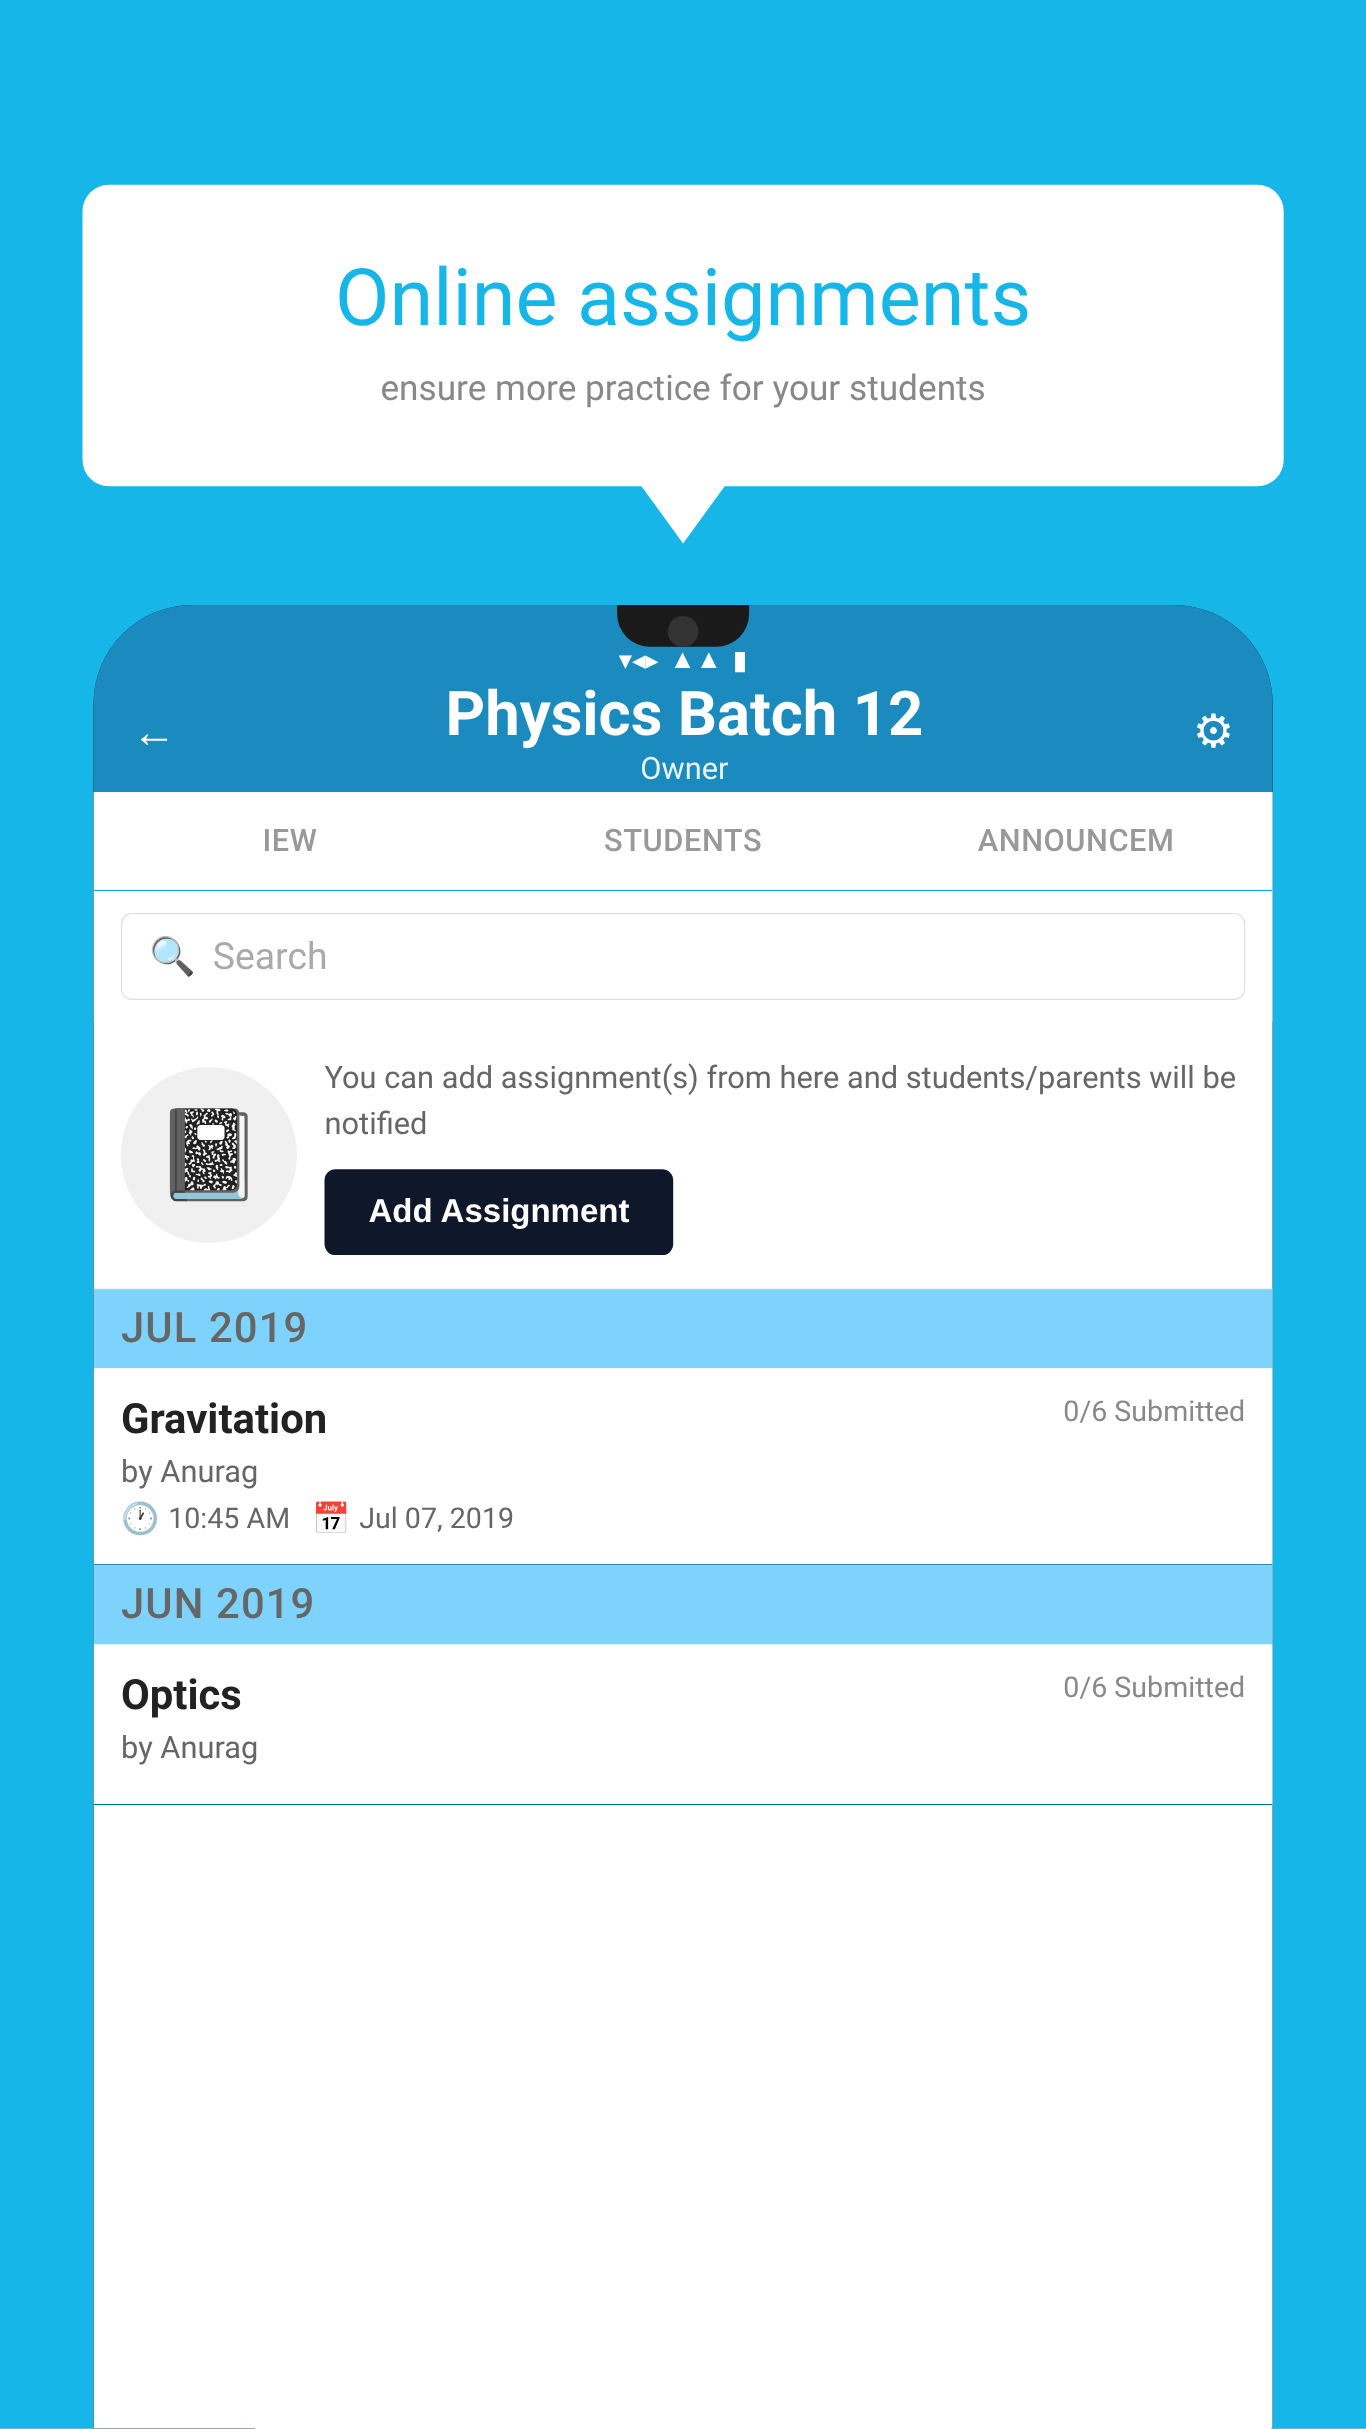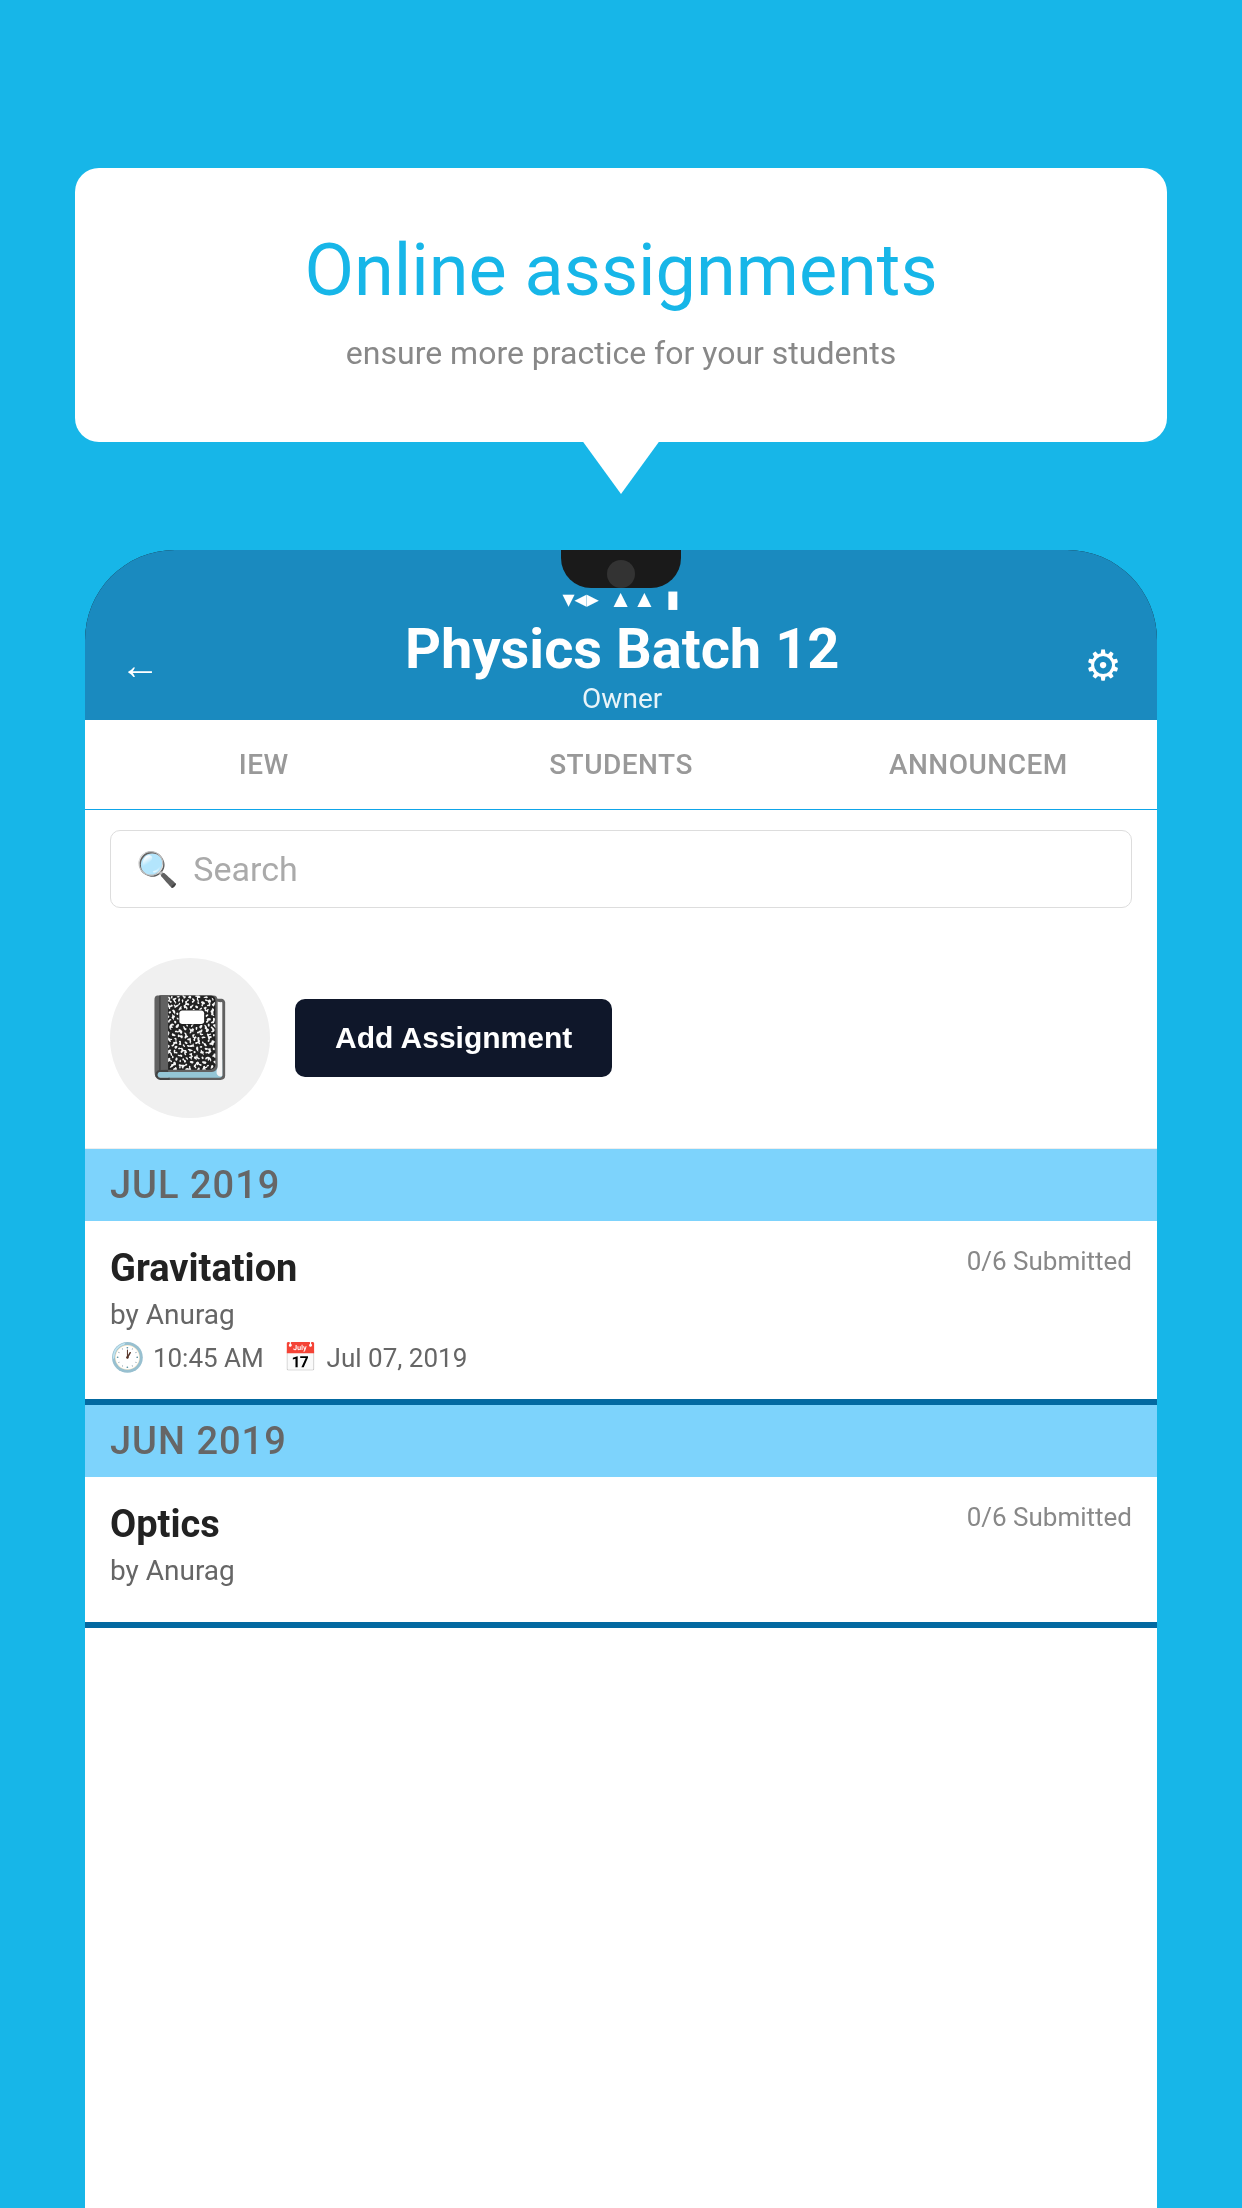--- a/index.html
+++ b/index.html
@@ -251,21 +251,21 @@
       padding: 14px 25px;
       font-size: 38px;
       color: #666;
       font-weight: 500;
       letter-spacing: 1px;
     }
 
     
     .assignment-item {
       padding: 25px 25px;
-      border-bottom: 6px solid #0369a1;
+      border-bottom: 1px solid #0369a1;
       background: white;
     }
     .assignment-top-row {
       display: flex;
       justify-content: space-between;
       align-items: flex-start;
       margin-bottom: 8px;
     }
     .assignment-name {
       font-size: 38px;
@@ -344,20 +344,21 @@
         <span class="search-icon-wrap">🔍</span>
         <span class="search-placeholder">Search</span>
       </div>
     </div>
 
     <div class="promo-section">
       <div class="promo-icon-circle">
         <span class="notebook-icon">📓</span>
       </div>
       <div class="promo-right">
+        <div class="promo-text">You can add assignment(s) from here and students/parents will be notified</div>
         <button class="add-assignment-btn">Add Assignment</button>
       </div>
     </div>
 
     <div class="section-header">JUL 2019</div>
     <div class="assignment-item">
       <div class="assignment-top-row">
         <span class="assignment-name">Gravitation</span>
         <span class="assignment-submitted">0/6 Submitted</span>
       </div>

